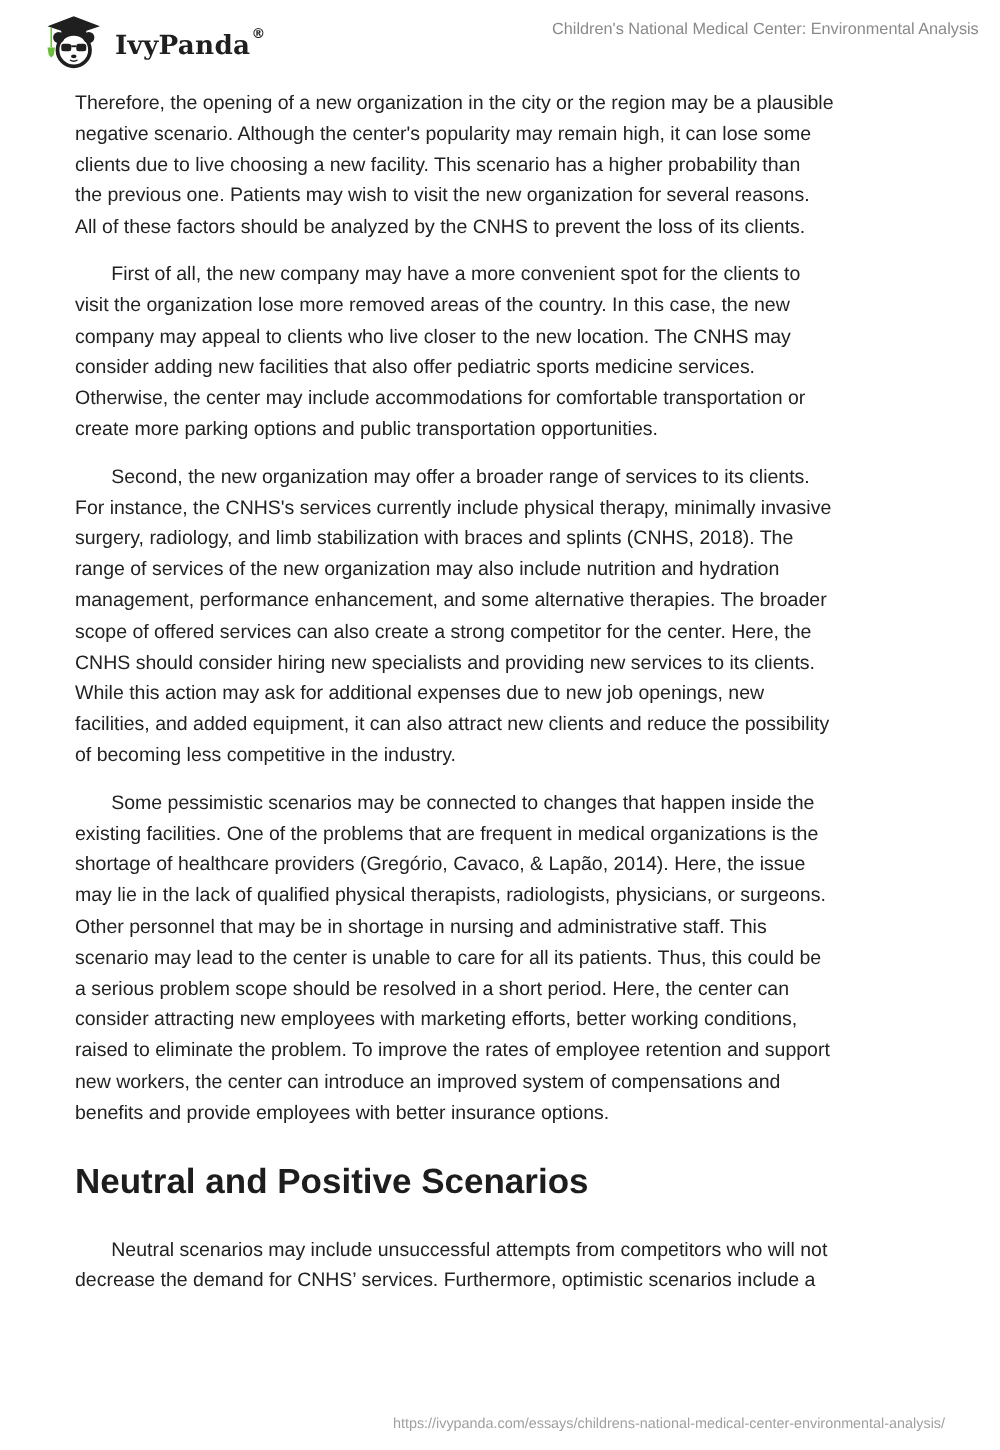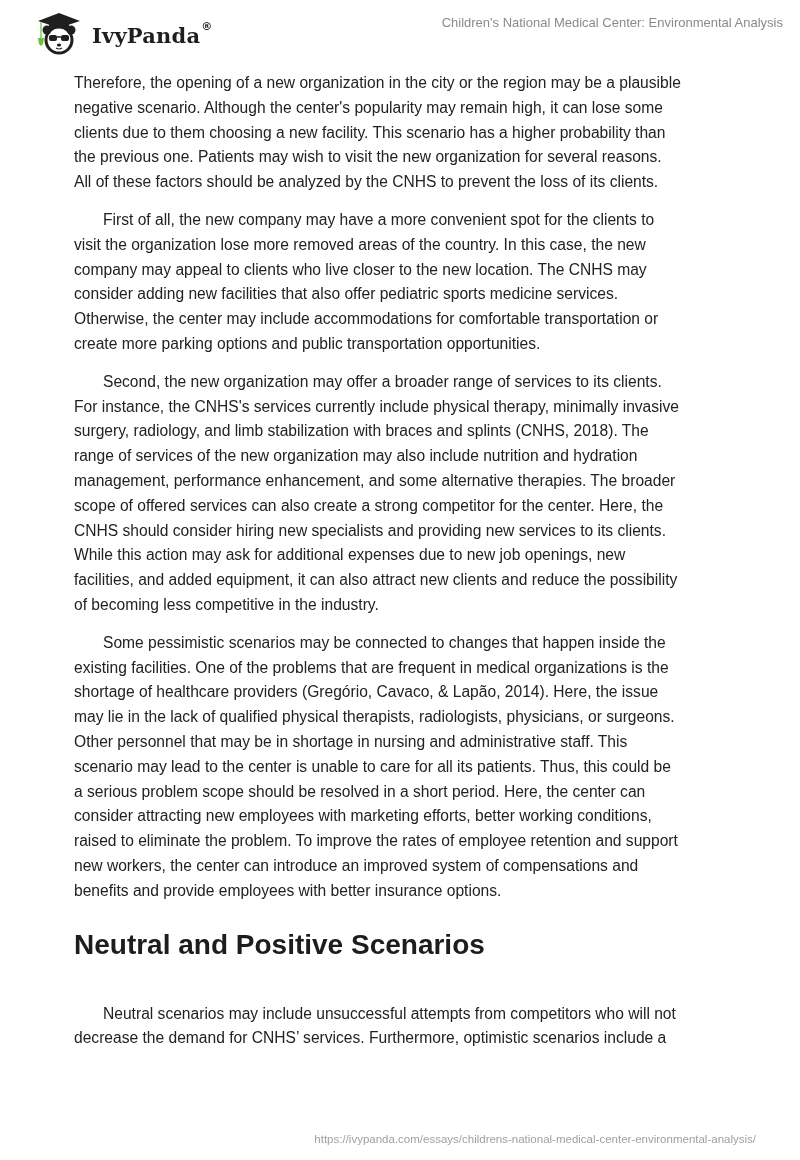--- a/index.html
+++ b/index.html
@@ -13,29 +13,29 @@
     .logo-text {
       font-family: "DejaVu Serif", "Liberation Serif", serif; font-weight: bold;
       font-size: 21px; color: #1f1f1f; margin-left: 8px; letter-spacing: 0.2px;
       position: relative; top: 3px;
     }
     .logo-reg { font-size: 11px; vertical-align: top; position: relative; top: -3px; margin-left: 1px; font-family: "DejaVu Sans", sans-serif; }
     .doc-title {
       position: absolute; right: 33px; top: 15px;
       font-size: 13px; color: #8a8a8a; text-align: right;
     }
-    .content { position: absolute; left: 74px; top: 71px; width: 656px; }
+    .content { position: absolute; left: 60px; top: 71px; width: 656px; }
     .para {
       font-size: 15.6px; line-height: 24.8px; margin: 0 0 13px 0; color: #222222;
       white-space: normal;
     }
     .para .line { display: block; white-space: nowrap; }
     .para.indent .line:first-child { text-indent: 29px; }
     .h2 {
-      font-size: 28px; font-weight: bold; color: #1d1d1d; margin: 24px 0 40px 0;
+      font-size: 28px; font-weight: bold; color: #1d1d1d; margin: 24px 0 27px 0;
       line-height: 34px;
     }
     .footer-url {
       position: absolute; right: 44px; top: 1133px;
       font-size: 11.5px; color: #a0a0a0;
     }
   </style>
 </head>
 <body>
 
@@ -64,21 +64,21 @@
     <span class="logo-text"><span>IvyPanda</span><span class="logo-reg">®</span></span>
   </div>
   <div class="doc-title">Children's National Medical Center: Environmental Analysis</div>
 </div>
 
 <div class="content">
   <div id="before">
       <p class="para">
         <span class="line">Therefore, the opening of a new organization in the city or the region may be a plausible</span>
         <span class="line">negative scenario. Although the center's popularity may remain high, it can lose some</span>
-        <span class="line">clients due to them choosing a new facility. This scenario has a higher probability than</span>
+        <span class="line">clients due to live choosing a new facility. This scenario has a higher probability than</span>
         <span class="line">the previous one. Patients may wish to visit the new organization for several reasons.</span>
         <span class="line">All of these factors should be analyzed by the CNHS to prevent the loss of its clients.</span>
       </p>
       <p class="para indent">
         <span class="line">First of all, the new company may have a more convenient spot for the clients to</span>
         <span class="line">visit the organization lose more removed areas of the country. In this case, the new</span>
         <span class="line">company may appeal to clients who live closer to the new location. The CNHS may</span>
         <span class="line">consider adding new facilities that also offer pediatric sports medicine services.</span>
         <span class="line">Otherwise, the center may include accommodations for comfortable transportation or</span>
         <span class="line">create more parking options and public transportation opportunities.</span>

